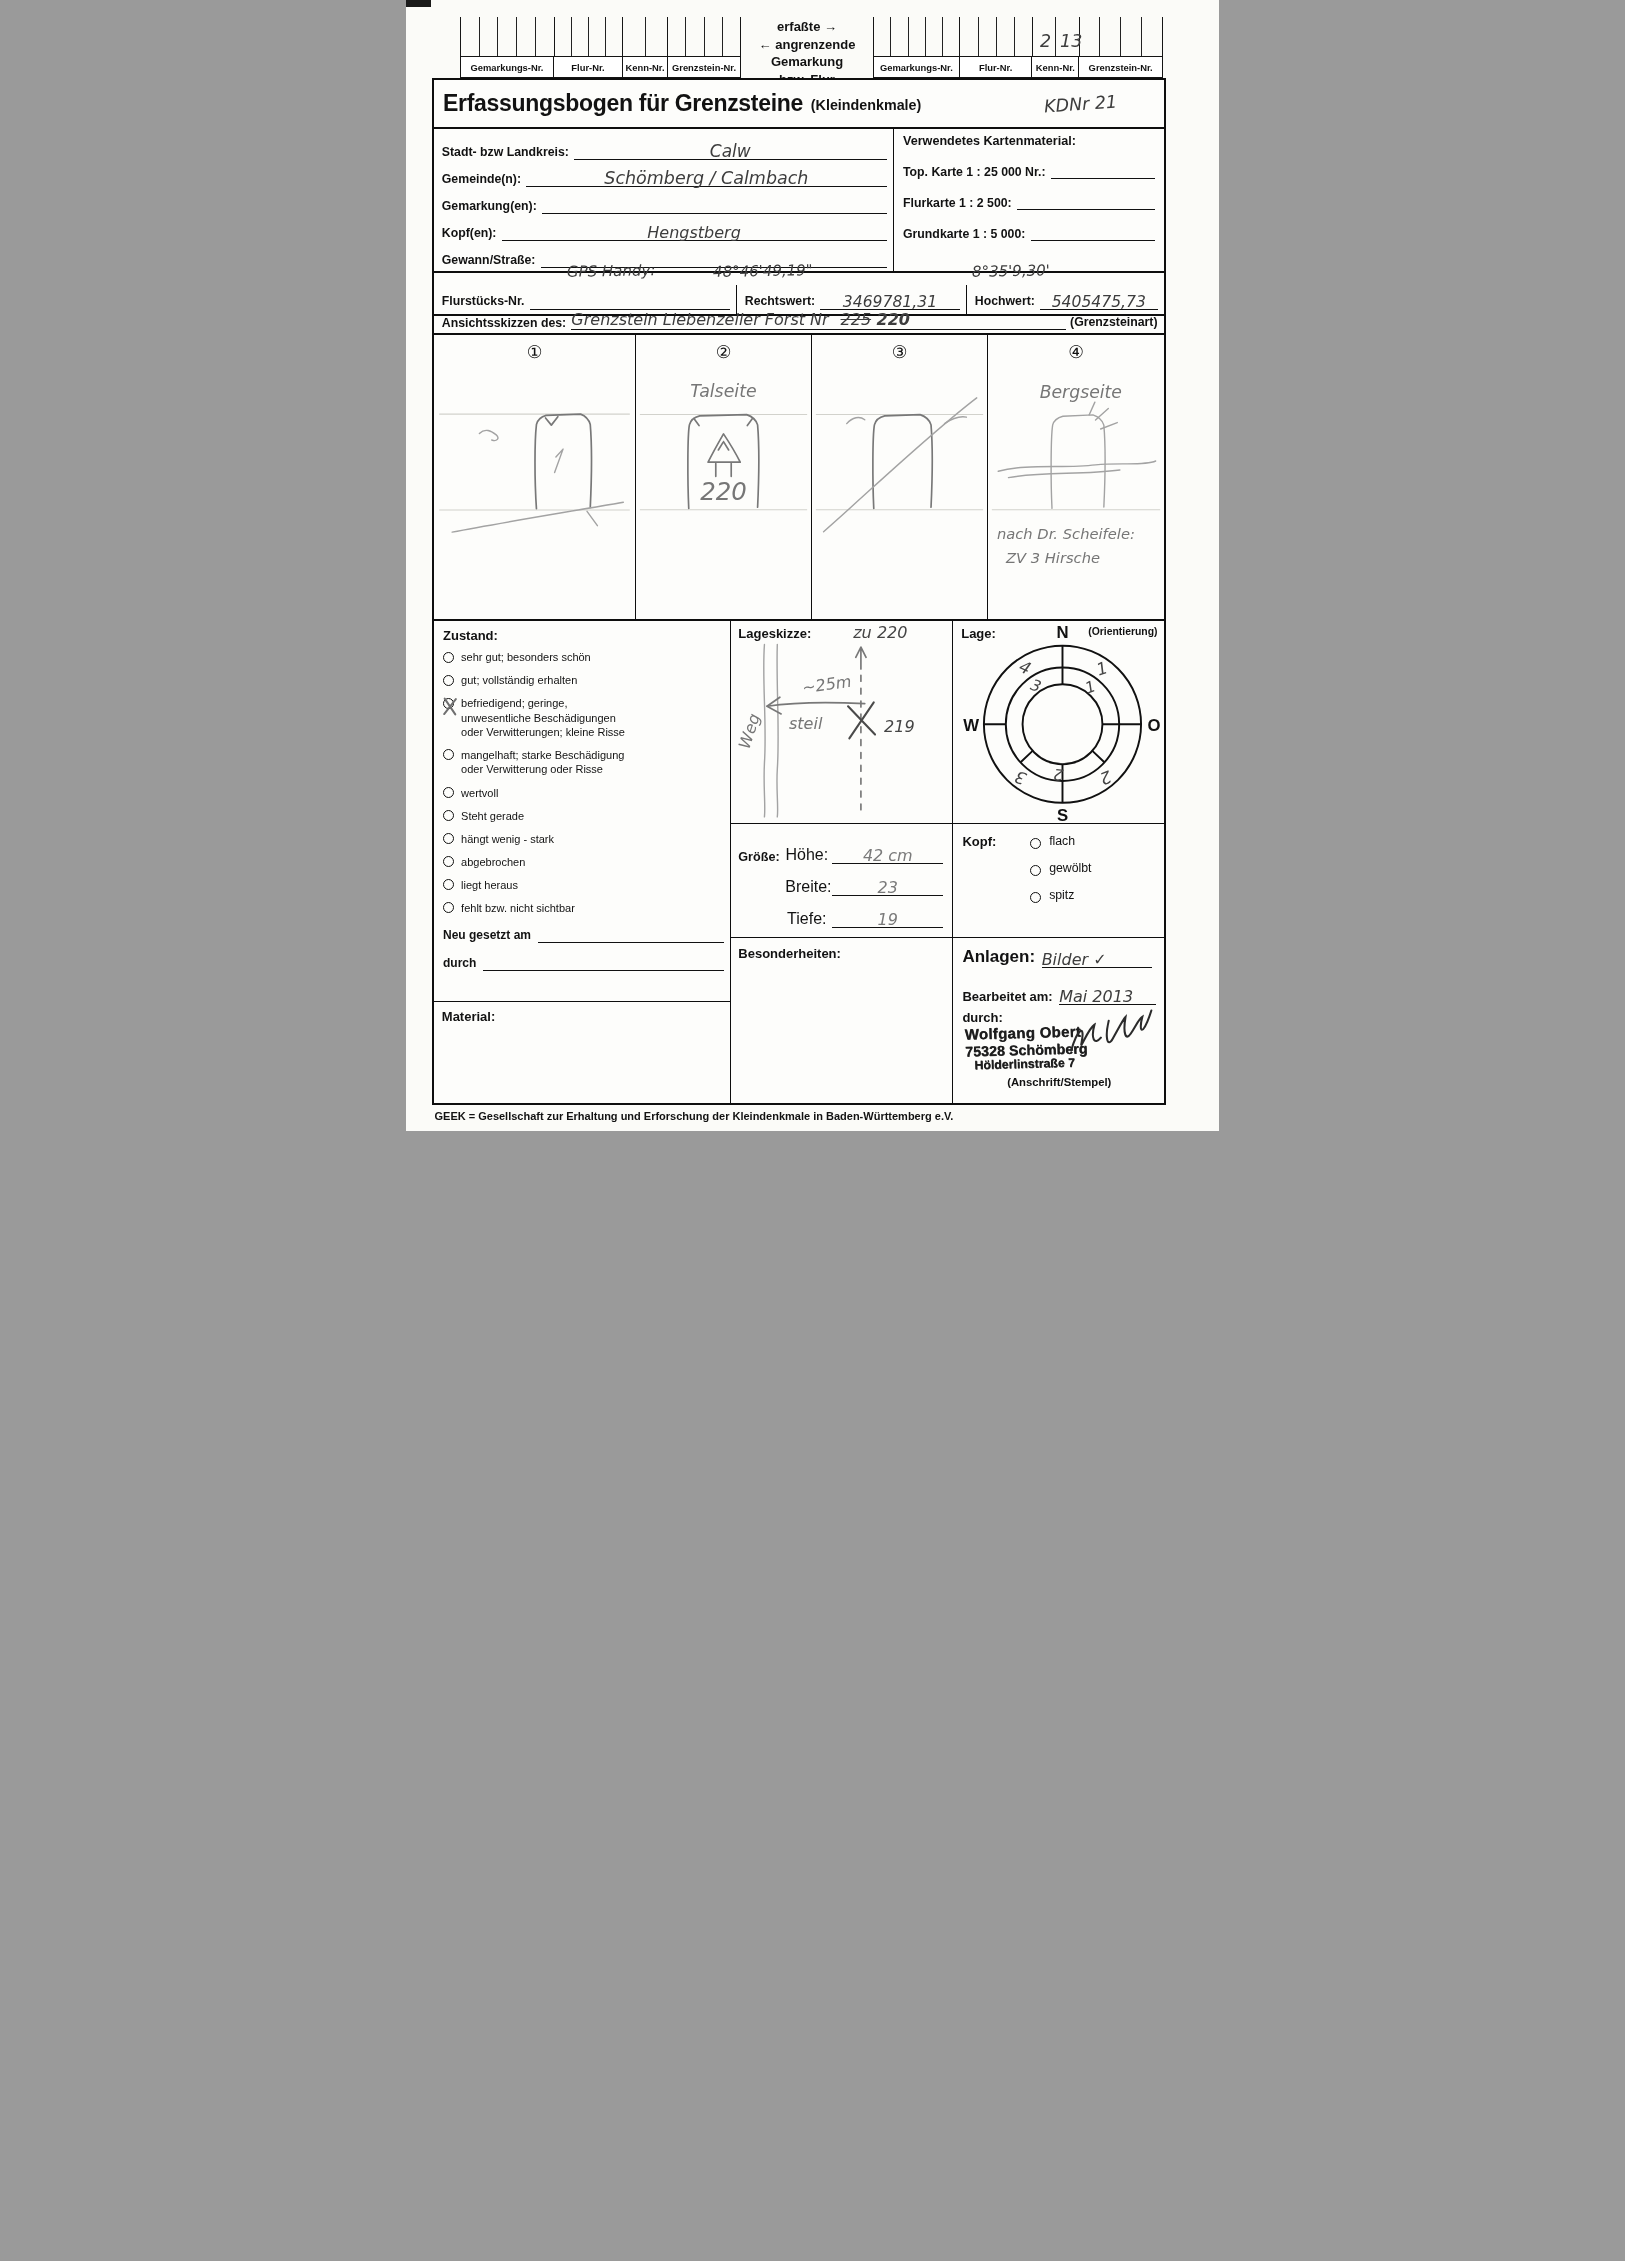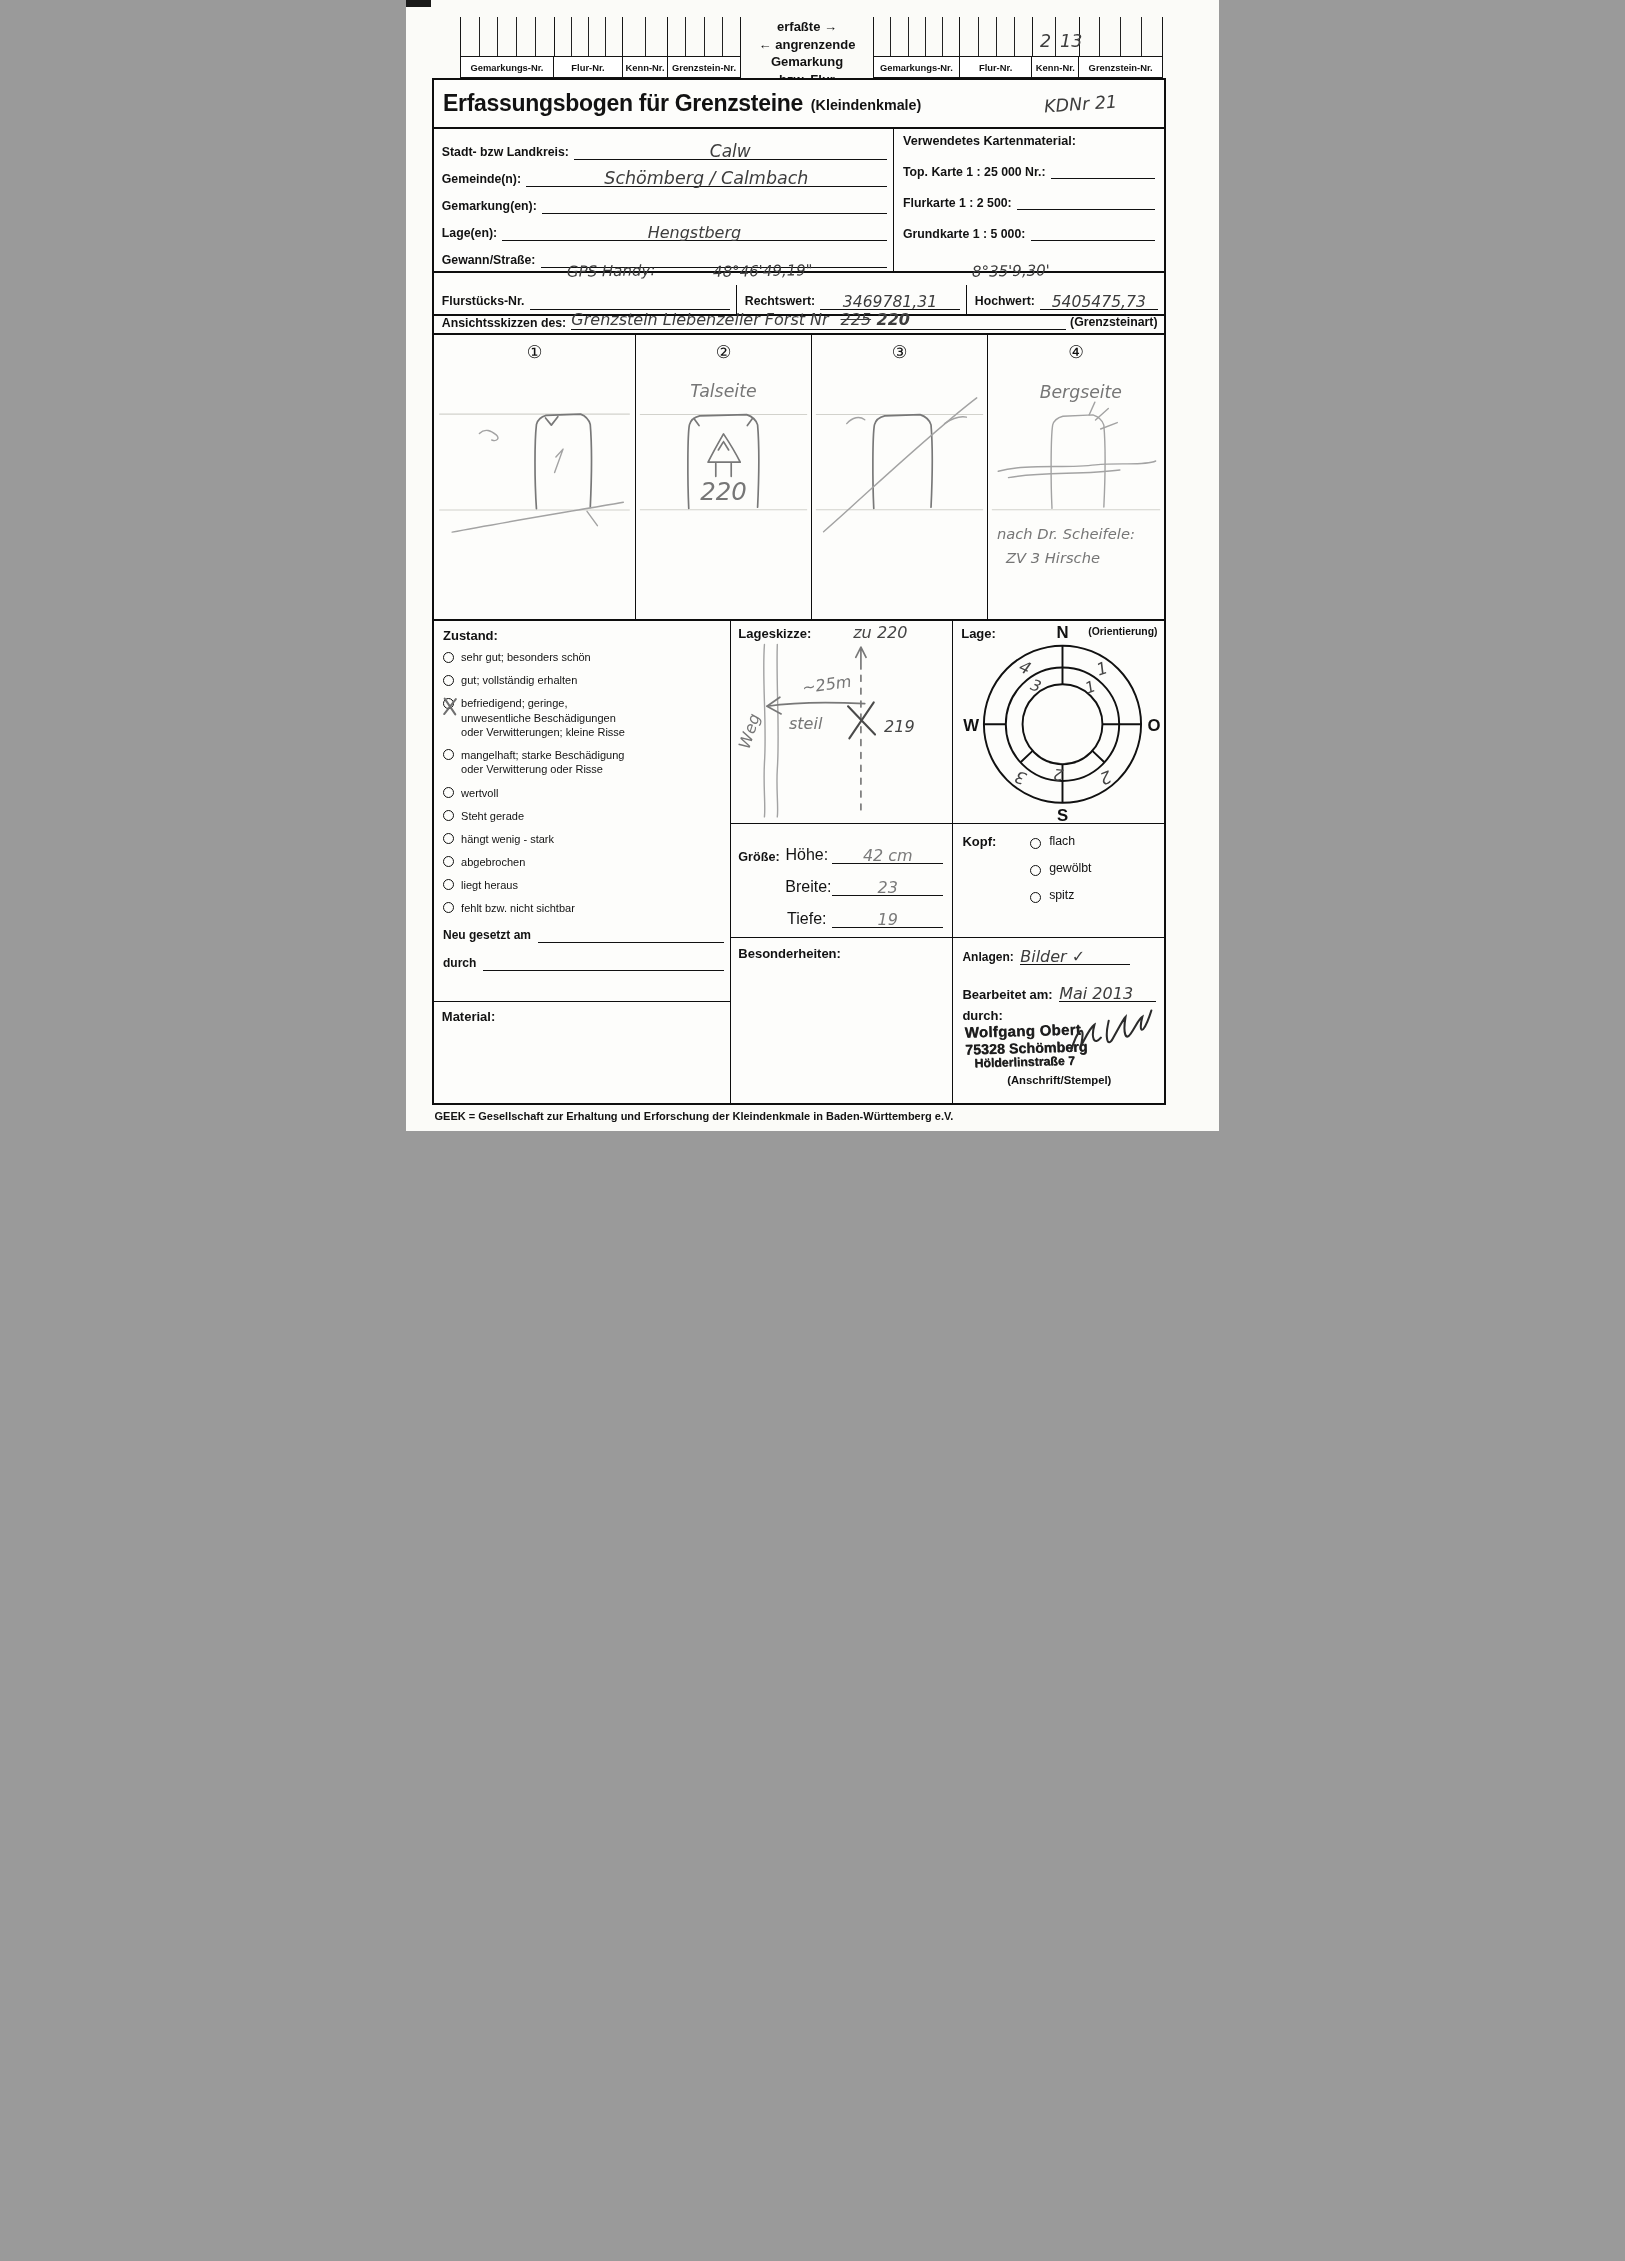--- a/index.html
+++ b/index.html
@@ -246,21 +246,21 @@
         </div>
         <div class="frow">
           <span class="flabel">Gemeinde(n):</span>
           <span class="fline"><span class="hw pen v-gemeinde">Schömberg / Calmbach</span></span>
         </div>
         <div class="frow">
           <span class="flabel">Gemarkung(en):</span>
           <span class="fline"><span class="hw pen"></span></span>
         </div>
         <div class="frow">
-          <span class="flabel">Lage(en):</span>
+          <span class="flabel">Kopf(en):</span>
           <span class="fline"><span class="hw pen v-flur">Hengstberg</span></span>
         </div>
         <div class="frow">
           <span class="flabel">Gewann/Straße:</span>
           <span class="fline"><span class="hw pen"></span></span>
         </div>
         <div class="gps-overlay">
           <span class="hw pen" style="left:133px;">GPS Handy:</span>
           <span class="hw pen" style="left:279px;">48°46'49,19"</span>
           <span class="hw pen" style="left:538px;">8°35'9,30'</span>
@@ -509,21 +509,21 @@
                 <span class="opt-label">gewölbt</span>
               </div>
             <div class="kopf-opt">
                 <span class="radio"></span>
                 <span class="opt-label">spitz</span>
               </div>
           </div>
         </div>
         <div class="bbox anlagen">
           <div class="arow a1">
-            <span class="flabel" style="font-size:12px">Anlagen:</span>
+            <span class="flabel" style="font-size:17px">Anlagen:</span>
             <span class="aline"><span class="hw pen">Bilder ✓</span></span>
           </div>
           <div class="arow a2">
             <span class="flabel" style="font-size:13px">Bearbeitet am:</span>
             <span class="aline"><span class="hw pen">Mai 2013</span></span>
           </div>
           <div class="arow a3">
             <span class="flabel" style="font-size:13px">durch:</span>
           </div>
           <div class="stamp">

